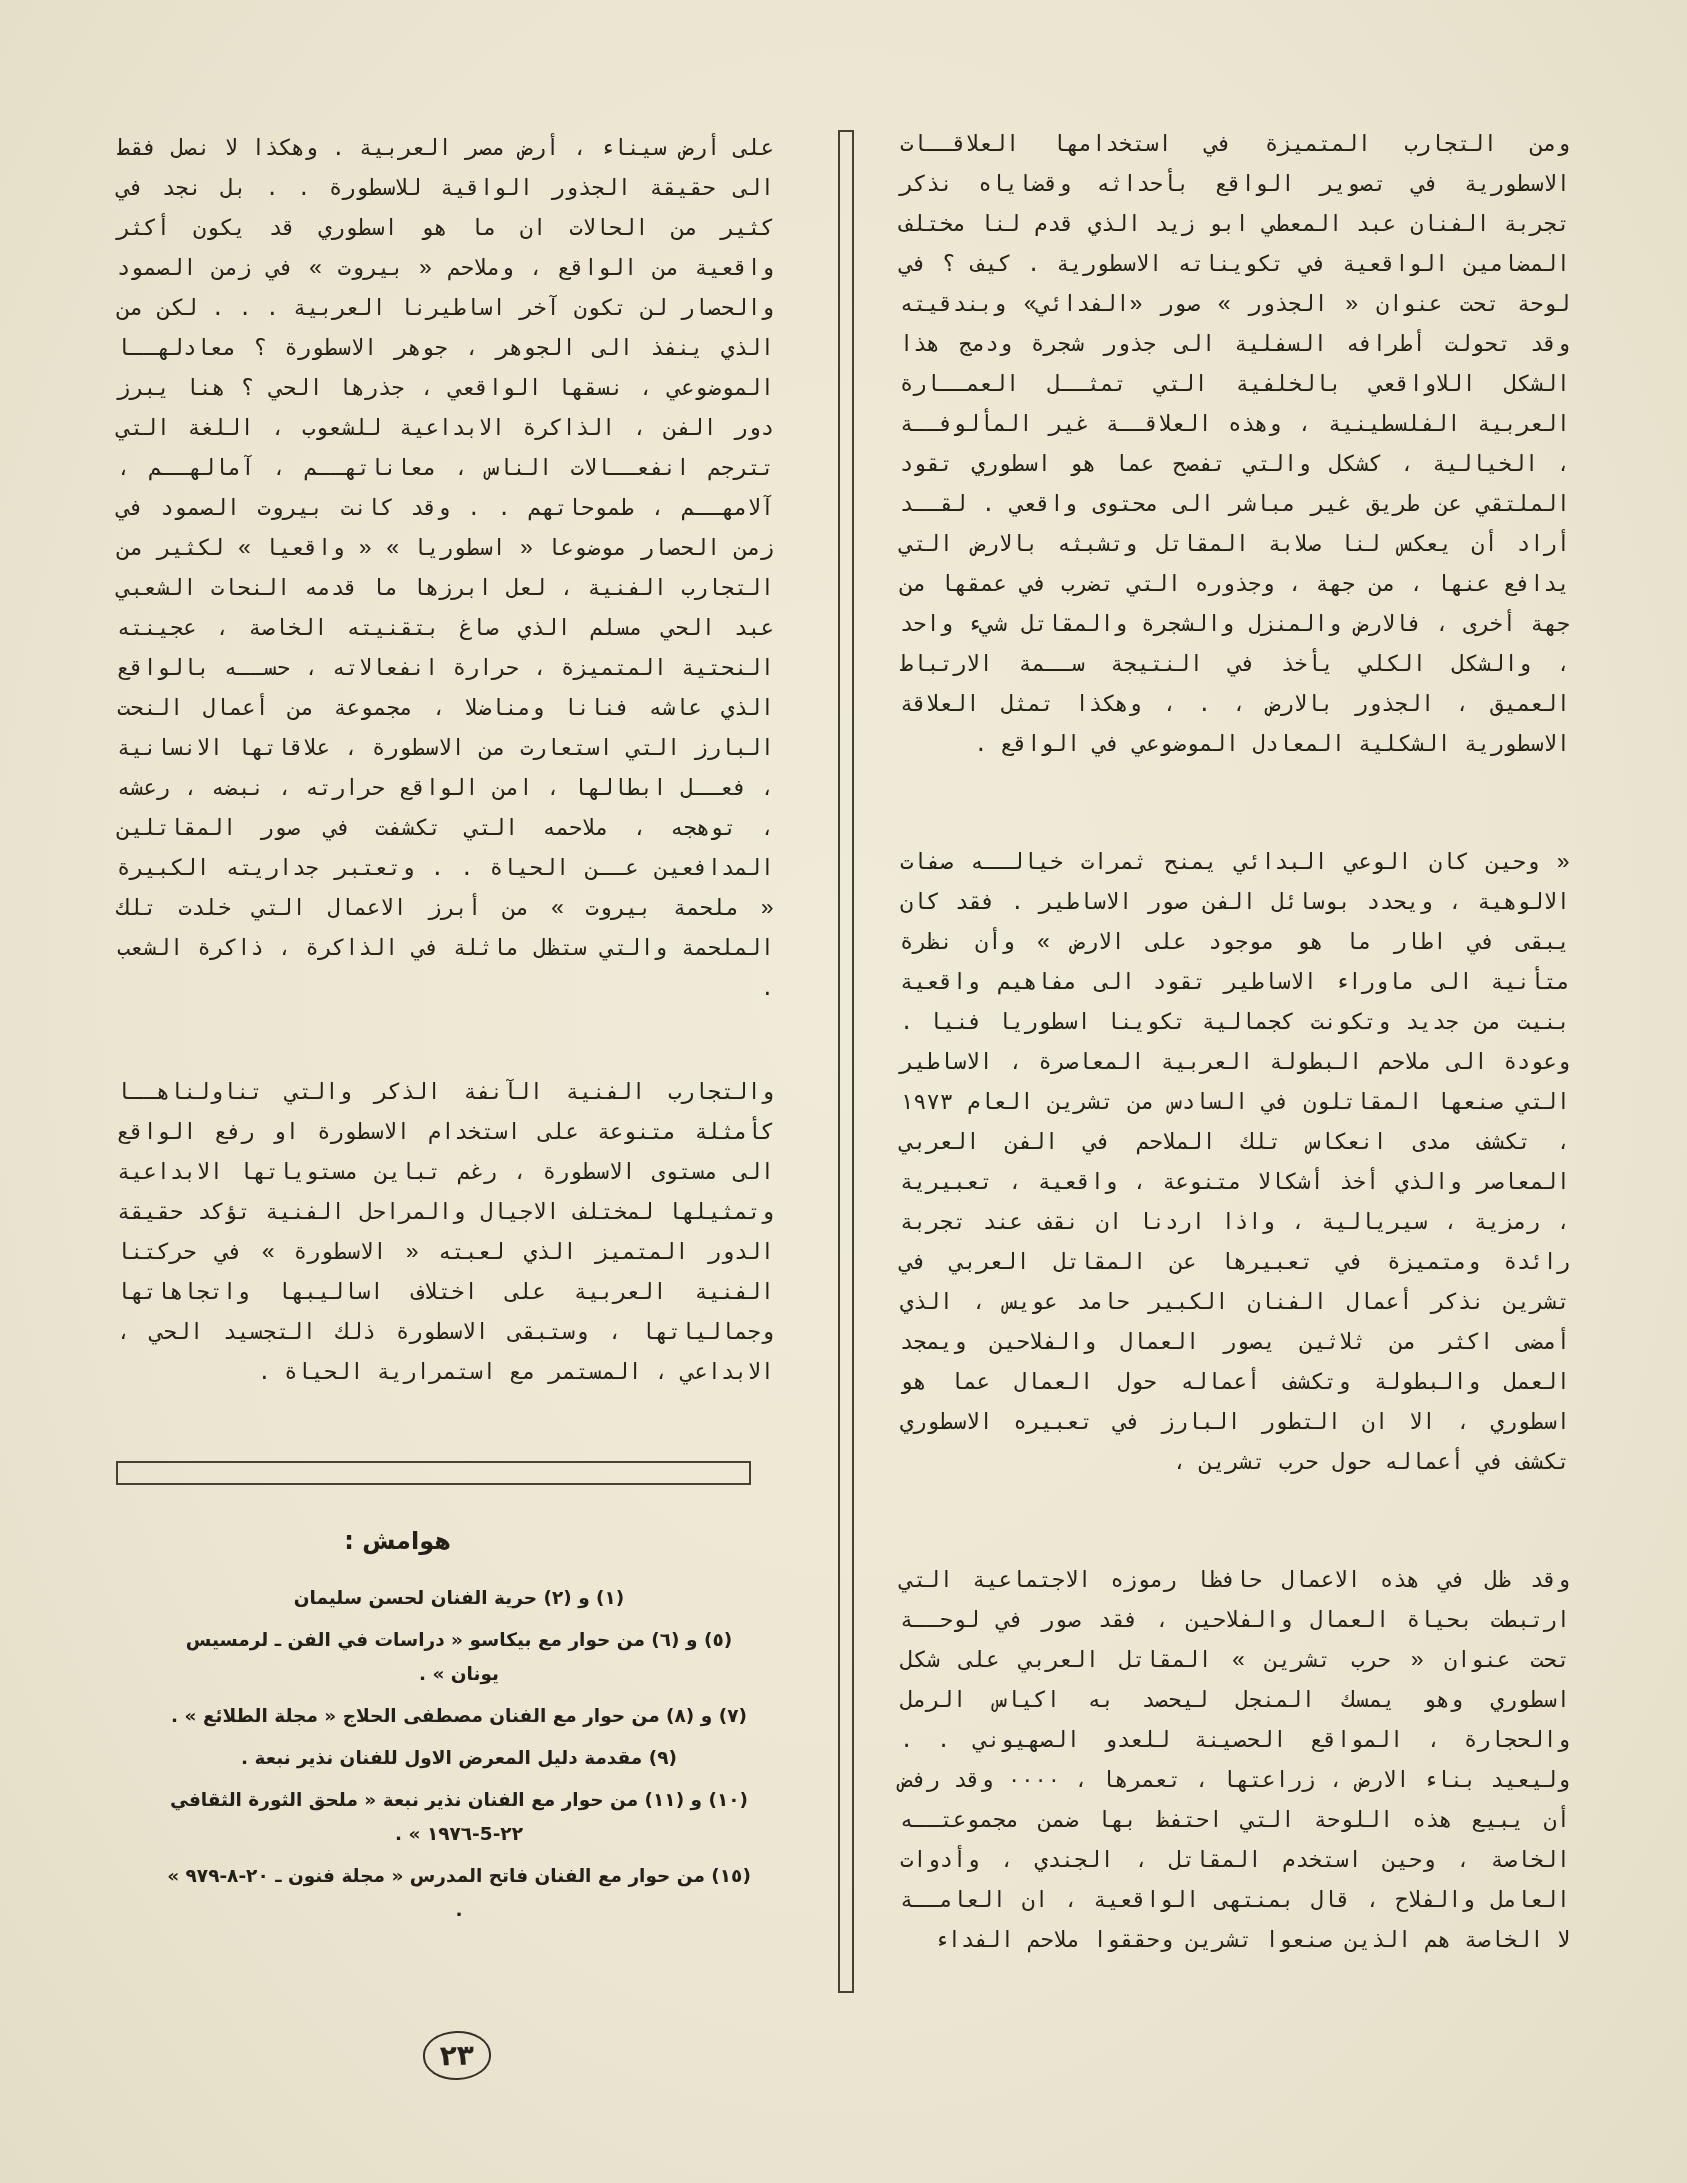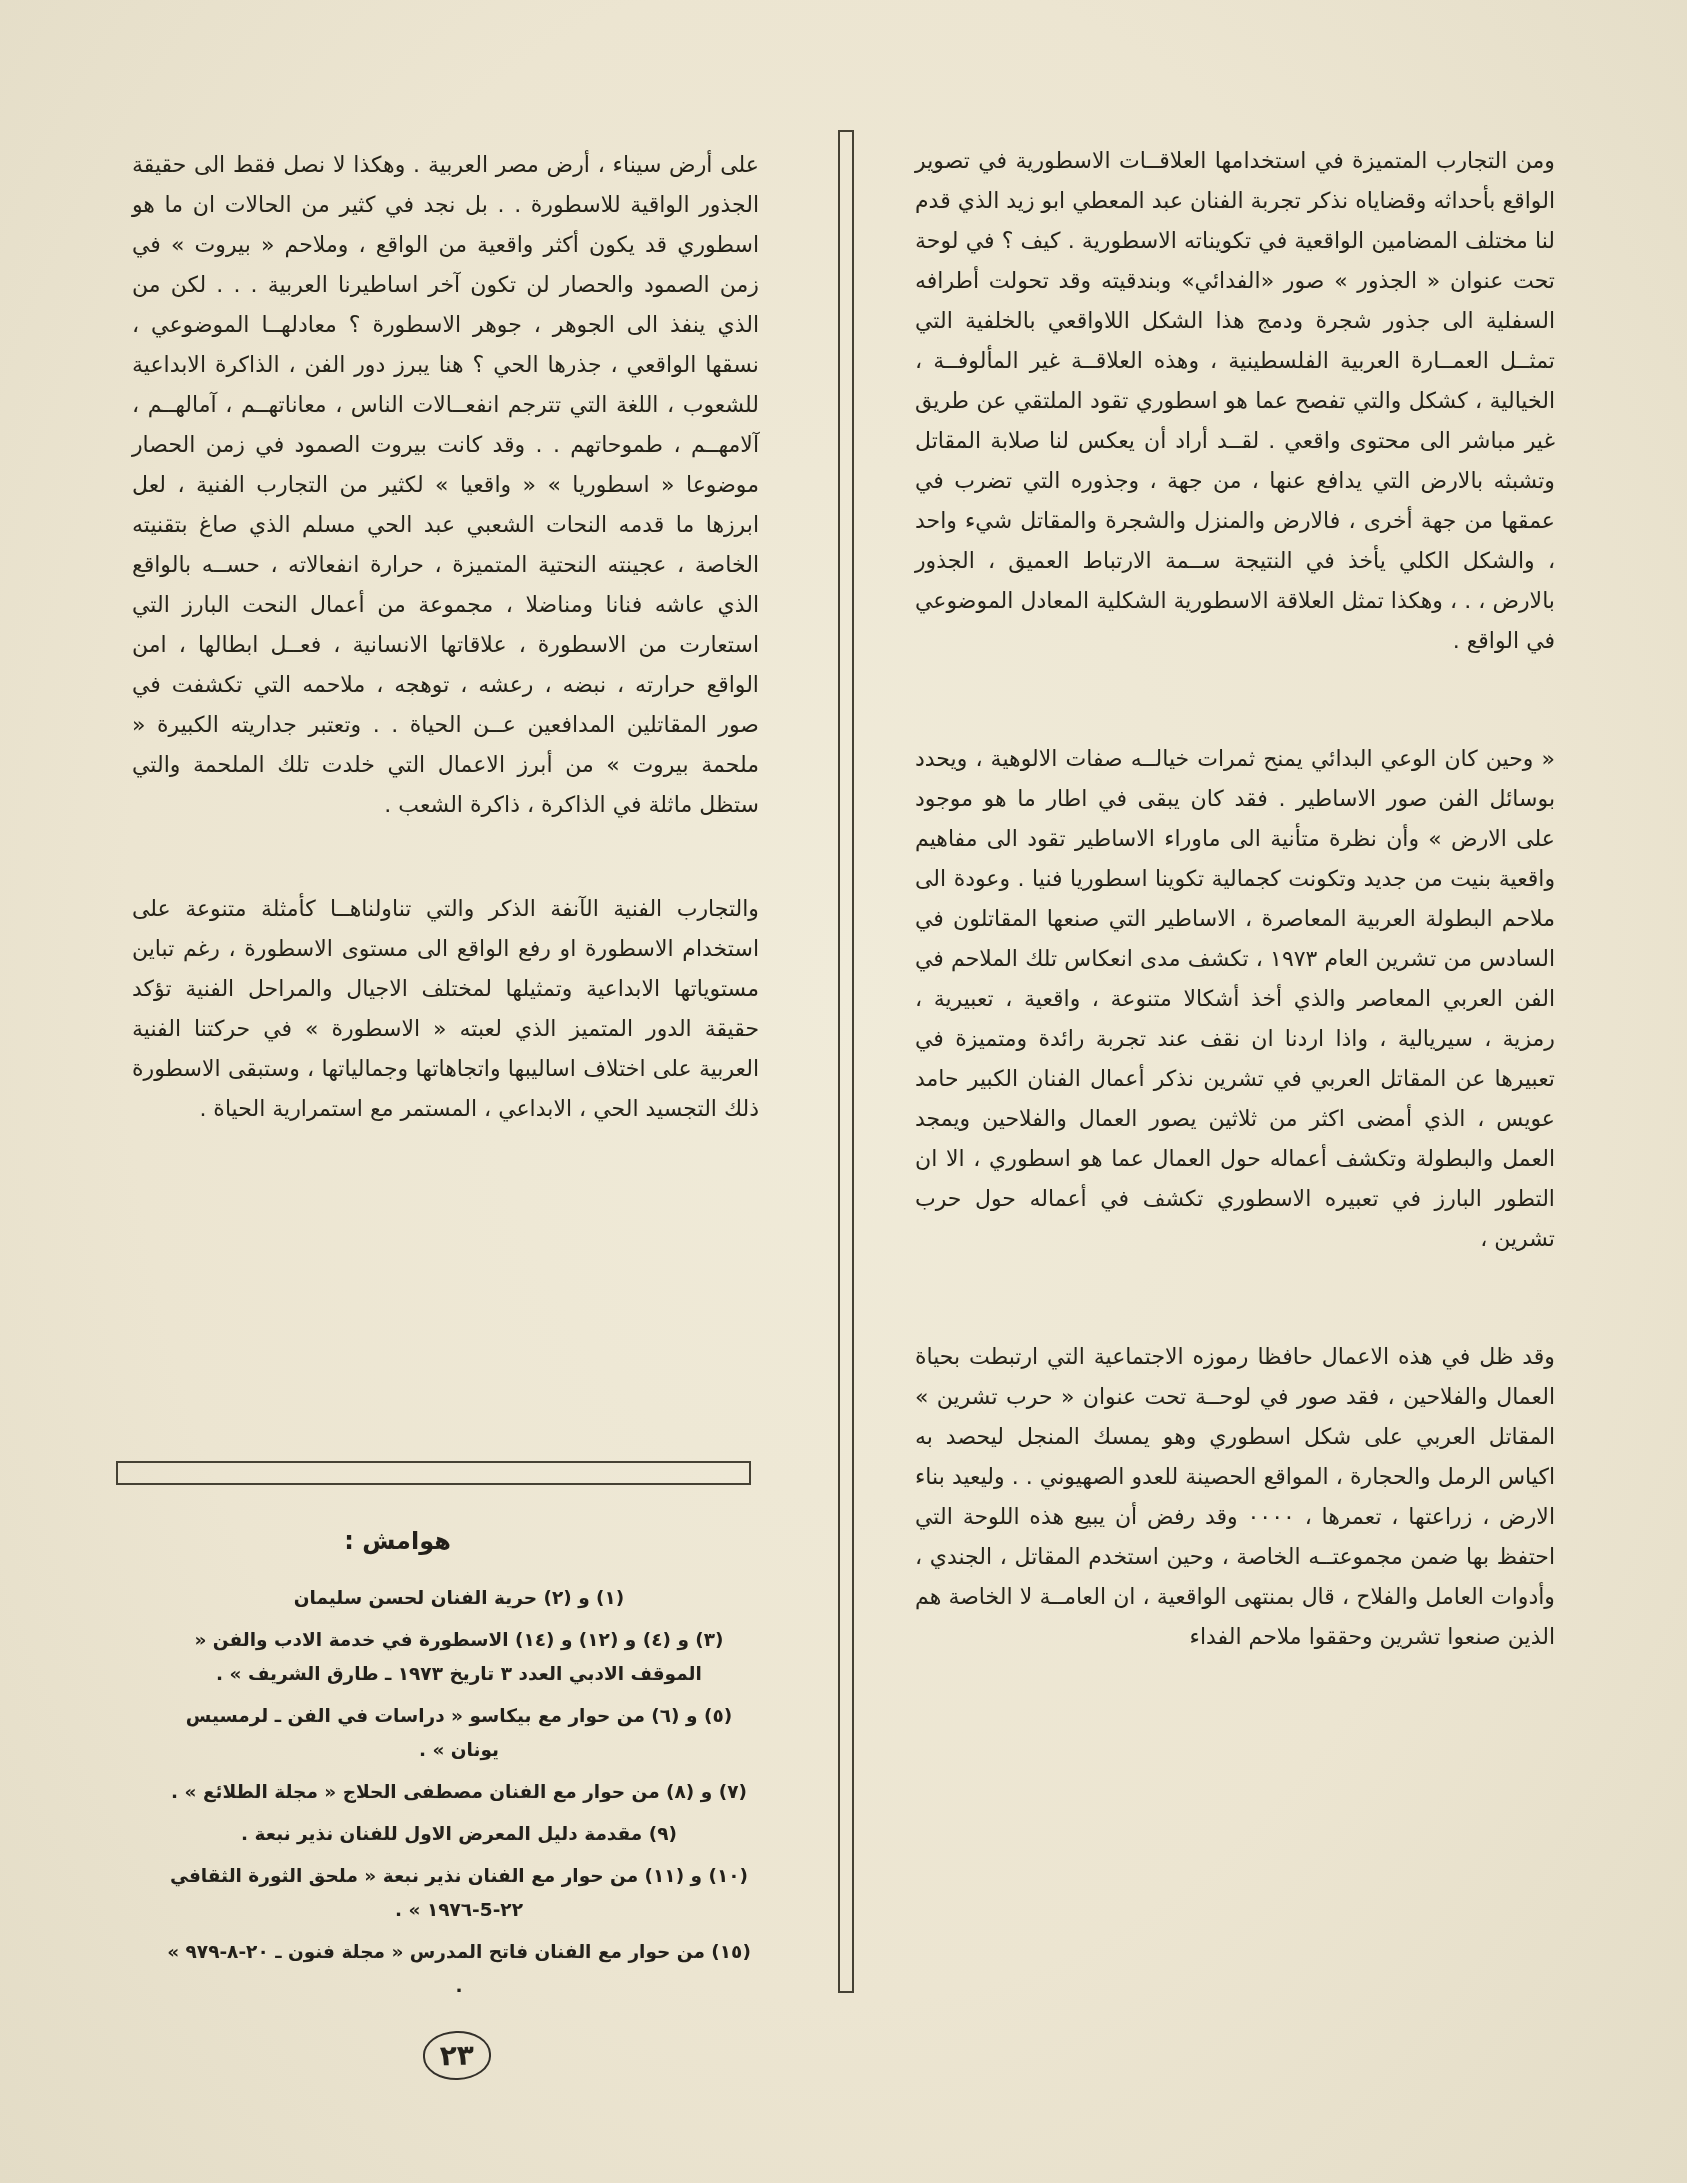--- a/index.html
+++ b/index.html
@@ -19,21 +19,21 @@
     color: #262319;
   }
   .col {
     position: absolute;
     direction: rtl;
     text-align: justify;
     font-size: 22px;
     line-height: 40px;
     letter-spacing: 0.1px;
   }
-  .col p { margin: 15px; }
+  .col p { margin: 0; font-family: Liberation Mono, monospace; }
   .col-right {
     top: 126px;
     right: 117px;
     width: 670px;
   }
   .col-right p + p { margin-top: 78px; }
   .col-left {
     top: 130px;
     left: 118px;
     width: 657px;
@@ -115,21 +115,20 @@
   <div class="col col-left">
     <p>على أرض سيناء ، أرض مصر العربية . وهكذا لا نصل فقط الى حقيقة الجذور الواقية للاسطورة . . بل نجد في كثير من الحالات ان ما هو اسطوري قد يكون أكثر واقعية من الواقع ، وملاحم « بيروت » في زمن الصمود والحصار لن تكون آخر اساطيرنا العربية . . . لكن من الذي ينفذ الى الجوهر ، جوهر الاسطورة ؟ معادلهــا الموضوعي ، نسقها الواقعي ، جذرها الحي ؟ هنا يبرز دور الفن ، الذاكرة الابداعية للشعوب ، اللغة التي تترجم انفعــالات الناس ، معاناتهــم ، آمالهــم ، آلامهــم ، طموحاتهم . . وقد كانت بيروت الصمود في زمن الحصار موضوعا « اسطوريا » « واقعيا » لكثير من التجارب الفنية ، لعل ابرزها ما قدمه النحات الشعبي عبد الحي مسلم الذي صاغ بتقنيته الخاصة ، عجينته النحتية المتميزة ، حرارة انفعالاته ، حســه بالواقع الذي عاشه فنانا ومناضلا ، مجموعة من أعمال النحت البارز التي استعارت من الاسطورة ، علاقاتها الانسانية ، فعــل ابطالها ، امن الواقع حرارته ، نبضه ، رعشه ، توهجه ، ملاحمه التي تكشفت في صور المقاتلين المدافعين عــن الحياة . . وتعتبر جداريته الكبيرة « ملحمة بيروت » من أبرز الاعمال التي خلدت تلك الملحمة والتي ستظل ماثلة في الذاكرة ، ذاكرة الشعب .</p>
     <p>والتجارب الفنية الآنفة الذكر والتي تناولناهــا كأمثلة متنوعة على استخدام الاسطورة او رفع الواقع الى مستوى الاسطورة ، رغم تباين مستوياتها الابداعية وتمثيلها لمختلف الاجيال والمراحل الفنية تؤكد حقيقة الدور المتميز الذي لعبته « الاسطورة » في حركتنا الفنية العربية على اختلاف اساليبها واتجاهاتها وجمالياتها ، وستبقى الاسطورة ذلك التجسيد الحي ، الابداعي ، المستمر مع استمرارية الحياة .</p>
   </div>
 
   <div class="hdivider"></div>
 
   <div class="footnotes">
     <div class="fn-title">هوامش :</div>
     <div class="fn-item">(١) و (٢) حرية الفنان لحسن سليمان</div>
-    <div class="fn-item">(٣) و (٤) و (١٢) و (١٤) الاسطورة في خدمة الادب والفن « الموقف الادبي العدد ٣ تاريخ ١٩٧٣ ـ طارق الشريف » .</div>
     <div class="fn-item">(٥) و (٦) من حوار مع بيكاسو « دراسات في الفن ـ لرمسيس يونان » .</div>
     <div class="fn-item">(٧) و (٨) من حوار مع الفنان مصطفى الحلاج « مجلة الطلائع » .</div>
     <div class="fn-item">(٩) مقدمة دليل المعرض الاول للفنان نذير نبعة .</div>
     <div class="fn-item">(١٠) و (١١) من حوار مع الفنان نذير نبعة « ملحق الثورة الثقافي ٢٢-5-١٩٧٦ » .</div>
     <div class="fn-item">(١٥) من حوار مع الفنان فاتح المدرس « مجلة فنون ـ ٢٠-٨-٩٧٩ » .</div>
   </div>
 
   <div class="page-number">
     <span>٢٣</span>
   </div>

